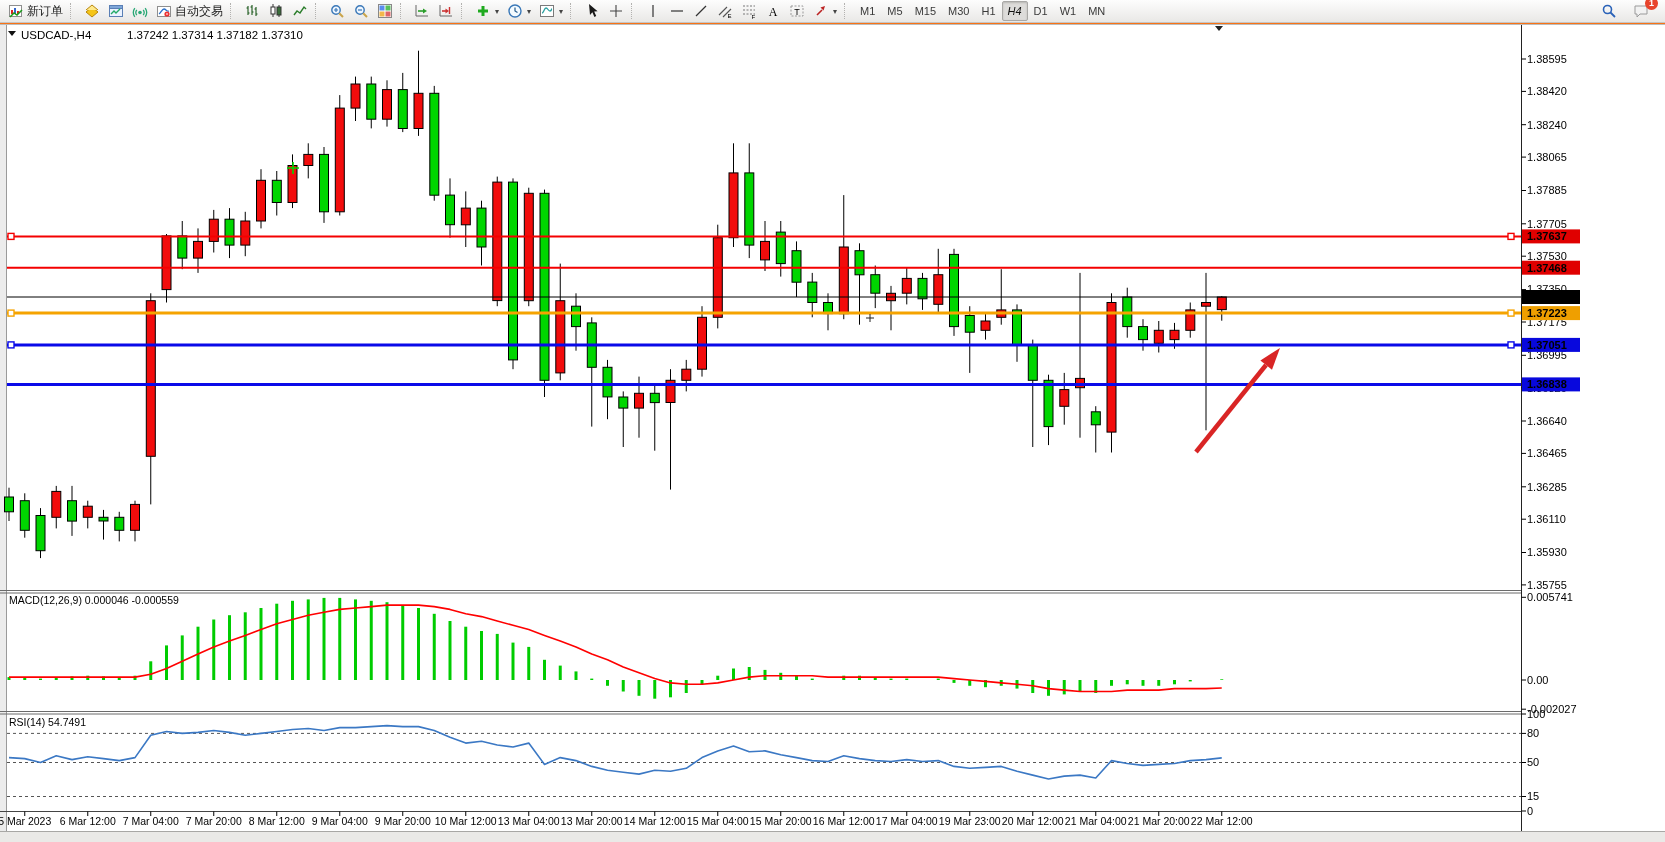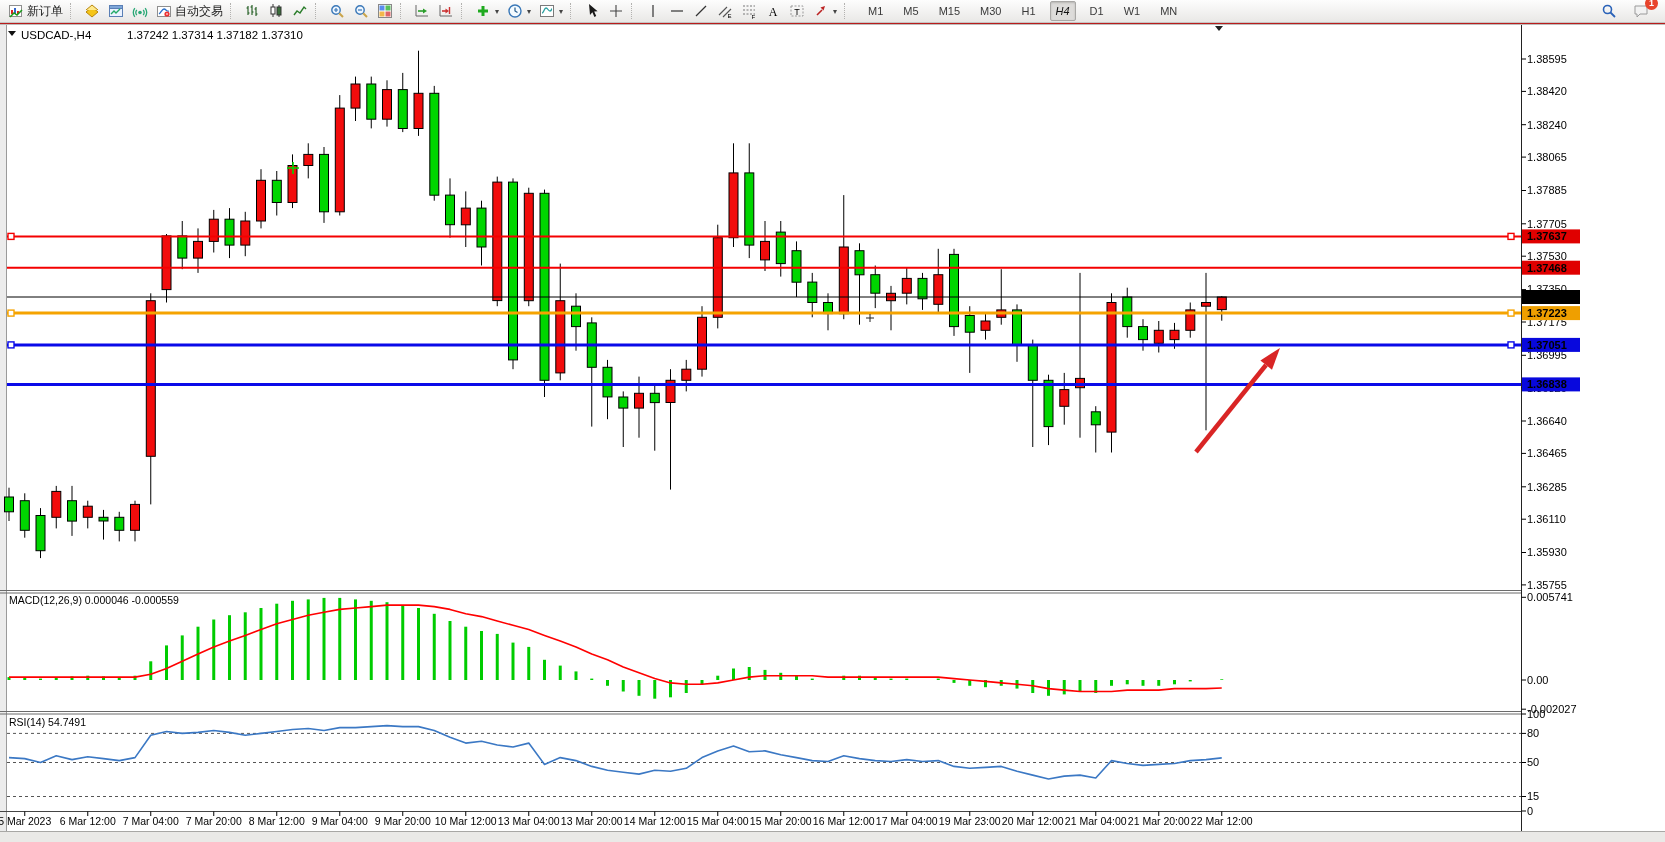--- a/index.html
+++ b/index.html
@@ -1,26 +1,26 @@
 <!DOCTYPE html>
 <html><head>
 <meta charset="utf-8">
 <style>
   html,body{margin:0;padding:0;width:1665px;height:842px;overflow:hidden;
     font-family:"Liberation Sans",sans-serif;background:#f0efed;}
-  #app{position:relative;width:1665px;height:842px;background:#b91c1c;}
+  #app{position:relative;width:1665px;height:842px;background:#f97316;}
   #toolbar{position:absolute;left:0;top:0;width:1665px;height:23px;z-index:5;
     background:linear-gradient(#fdfdfd,#e9e8e6);border-bottom:1px solid #c6c5c3;
     display:flex;align-items:center;padding:0 4px;box-sizing:border-box;}
   .tb{display:flex;align-items:center;gap:3px;height:20px;padding:0 3px;border:1px solid transparent;border-radius:2px;cursor:default;}
   .tb svg{width:16px;height:16px;display:block;}
   .tb .lbl{font-size:12px;color:#222;white-space:nowrap;}
   .caret{font-size:8px;color:#444;margin-left:1px;}
   .sep{width:6px;height:16px;border-left:1px dotted #b3b2b0;margin:0 3px;}
-  .tf{font-size:11px;color:#3a3a3a;height:18px;line-height:18px;padding:0 5px;border:1px solid transparent;border-radius:2px;margin-left:8px;}
+  .tf{font-size:11px;color:#3a3a3a;height:18px;line-height:18px;padding:0 5px;border:1px solid transparent;border-radius:2px;}
   .tf.act{background:#dddcda;border-color:#a9a8a6;box-shadow:inset 0 1px 2px #b7b6b4;color:#111;font-style:italic;}
   #tb-right{margin-left:auto;display:flex;align-items:center;gap:8px;padding-right:8px;}
   .badge{position:absolute;top:-4px;right:-6px;background:#e8442c;color:#fff;font-size:9px;font-weight:bold;
     width:13px;height:13px;border-radius:50%;text-align:center;line-height:13px;}
   .bwrap{position:relative;}
   #chartsvg{position:absolute;left:0;top:0;}
   text{fill:#000;}
 </style>
 </head>
 <body>

